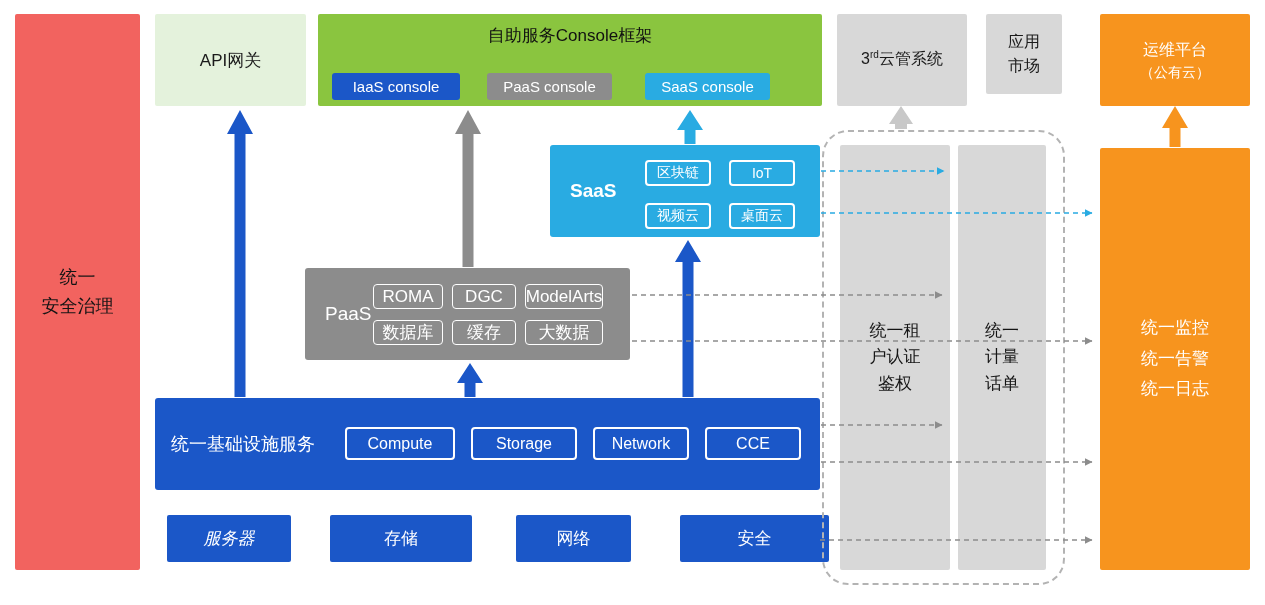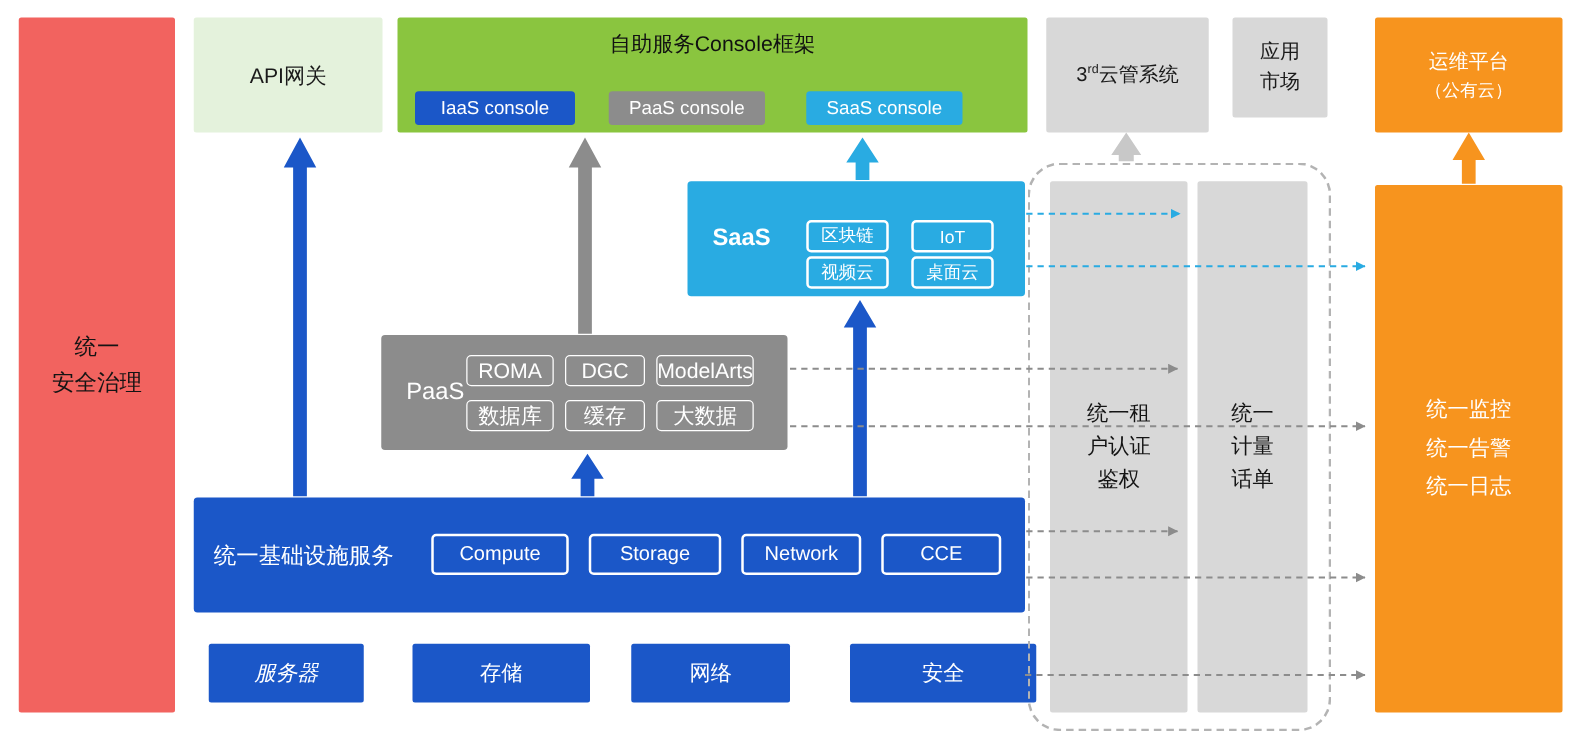--- a/index.html
+++ b/index.html
@@ -23,41 +23,41 @@
   .btn-saas{left:327px;width:125px;background:#29ABE2;}
   .third-party{left:837px;top:14px;width:130px;height:92px;background:#D8D8D8;font-size:16px;}
   .third-party sup{font-size:10px;}
   .app-market{left:986px;top:14px;width:76px;height:80px;background:#D8D8D8;font-size:16px;line-height:1.5;}
   .ops-platform{left:1100px;top:14px;width:150px;height:92px;background:#F7941E;color:#fff;font-size:16px;line-height:1.5;}
   .ops-platform .sub{font-size:14px;}
 
   
   .saas-box{left:550px;top:145px;width:270px;height:92px;background:#29ABE2;border-radius:3px;}
   .saas-label{position:absolute;left:20px;top:0;height:100%;display:flex;align-items:center;color:#fff;font-size:19px;font-weight:bold;}
-  .saas-chips{position:absolute;left:95px;top:31px;display:grid;grid-template-columns:66px 66px;gap:3px 18px;}
+  .saas-chips{position:absolute;left:95px;top:15px;display:grid;grid-template-columns:66px 66px;gap:17px 18px;}
   .chip{border:2px solid #fff;border-radius:4px;color:#fff;display:flex;align-items:center;justify-content:center;box-sizing:border-box;}
   .saas-chips .chip{height:26px;font-size:14px;}
 
   
   .paas-box{left:305px;top:268px;width:325px;height:92px;background:#8C8C8C;border-radius:3px;}
   .paas-label{position:absolute;left:20px;top:0;height:100%;display:flex;align-items:center;color:#fff;font-size:19px;}
   .paas-chips{position:absolute;left:68px;top:16px;display:grid;grid-template-columns:70px 64px 78px;gap:11px 9px;}
   .paas-chips .chip{height:25px;font-size:17px;border-width:1.5px;}
 
   
   .infra-box{left:155px;top:398px;width:665px;height:92px;background:#1B57C8;border-radius:3px;}
   .infra-label{position:absolute;left:16px;top:0;height:100%;display:flex;align-items:center;color:#fff;font-size:18px;}
   .infra-chips{position:absolute;left:190px;top:29px;display:flex;gap:16px;}
   .infra-chips .chip{height:33px;font-size:16px;}
   .w110{width:110px;} .w106{width:106px;} .w96{width:96px;}
 
   
   .res{top:515px;height:47px;background:#1B57C8;color:#fff;font-size:17px;}
   .res-0{left:167px;width:124px;font-style:italic;} .res-1{left:330px;width:142px;}
-  .res-2{left:505px;width:127px;} .res-3{left:680px;width:149px;}
+  .res-2{left:516px;width:115px;} .res-3{left:680px;width:149px;}
 
   
   .shared-group{left:822px;top:130px;width:243px;height:455px;border:2px dashed #B3B3B3;border-radius:26px;background:transparent;}
   .auth-col{left:840px;top:145px;width:110px;height:425px;background:#D8D8D8;font-size:17px;line-height:1.55;color:#141414;}
   .billing-col{left:958px;top:145px;width:88px;height:425px;background:#D8D8D8;font-size:17px;line-height:1.55;color:#141414;}
   .monitor-panel{left:1100px;top:148px;width:150px;height:422px;background:#F7941E;color:#fff;font-size:17px;line-height:1.8;}
 
   .overlay{position:absolute;left:0;top:0;width:1265px;height:605px;z-index:5;pointer-events:none;}
 </style>
 </head>

